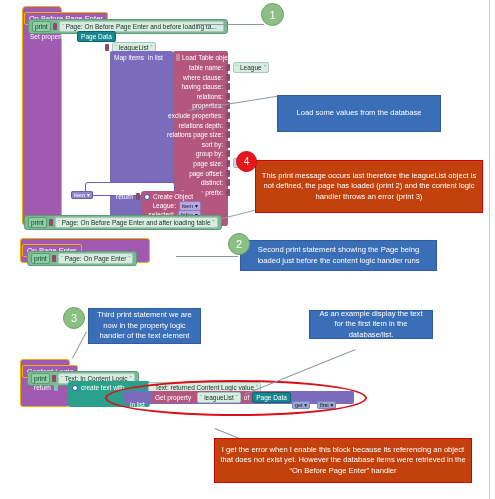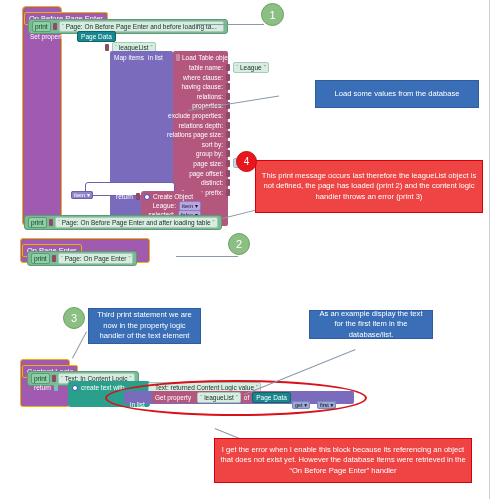--- a/index.html
+++ b/index.html
@@ -80,21 +80,21 @@
 
   
   .callout{
     position:absolute;box-sizing:border-box;
     background:#3a6fb7;border:1px solid #2c5punk;
     color:#ffffff;font-size:7.6px;line-height:10.5px;
     text-align:center;display:flex;align-items:center;justify-content:center;
     padding:3px 5px;
   }
   .callout-blue{background:#3a6fb7;border:1px solid #2f5d9e;}
-  .callout-red{background:#ef4444;border:1px solid #d40006;color:#ffffff;}
+  .callout-red{background:#c2410c;border:1px solid #d40006;color:#ffffff;}
 
   .badge{
     position:absolute;border-radius:50%;
     display:flex;align-items:center;justify-content:center;
     font-size:11px;color:#ffffff;box-sizing:border-box;
   }
   .badge-green{background:#8cbf84;border:1.5px solid #6aa35f;}
   .badge-red{background:#e8161c;border:1.5px solid #c01015;font-size:10px;}
 
   .leader{position:absolute;background:#8a9aa8;height:1px;transform-origin:0 0;}
@@ -332,31 +332,34 @@
   <div class="leader" style="left:222px;top:218px;width:48px;transform:rotate(-14deg);"></div>
   <div class="leader" style="left:176px;top:256px;width:62px;"></div>
   <div class="leader" style="left:72px;top:358px;width:30px;transform:rotate(-62deg);"></div>
   <div class="leader" style="left:244px;top:394px;width:120px;transform:rotate(-22deg);"></div>
   <div class="leader" style="left:215px;top:428px;width:42px;transform:rotate(22deg);"></div>
 
   <div class="badge badge-green" style="left:261px;top:3px;width:23px;height:23px;">
     <span>1</span>
   </div>
 
-  <div class="callout callout-blue" style="left:277px;top:80px;width:164px;height:28px;margin-left:38px;">
+  <div class="callout callout-blue" style="left:277px;top:95px;width:164px;height:37px;">
     <span>Load some values from the database</span>
   </div>
 
   <div class="callout callout-red" style="left:255px;top:160px;width:228px;height:53px;">
     <span>This print message occurs last therefore the leagueList object is not defined, the page has loaded (print 2) and the content logic handler throws an error (print 3)</span>
   </div>
   <div class="badge badge-red" style="left:236px;top:151px;width:21px;height:21px;">
     <span>4</span>
   </div>
 
+  <div class="callout callout-blue" style="left:240px;top:240px;width:197px;height:31px;">
+    <span>Second print statement showing the Page being loaded just before the content logic handler runs</span>
+  </div>
   <div class="badge badge-green" style="left:228px;top:233px;width:22px;height:22px;">
     <span>2</span>
   </div>
 
   <div class="callout callout-blue" style="left:88px;top:308px;width:113px;height:36px;">
     <span>Third print statement we are now in the property logic handler of the text element</span>
   </div>
   <div class="badge badge-green" style="left:63px;top:307px;width:22px;height:22px;">
     <span>3</span>
   </div>

